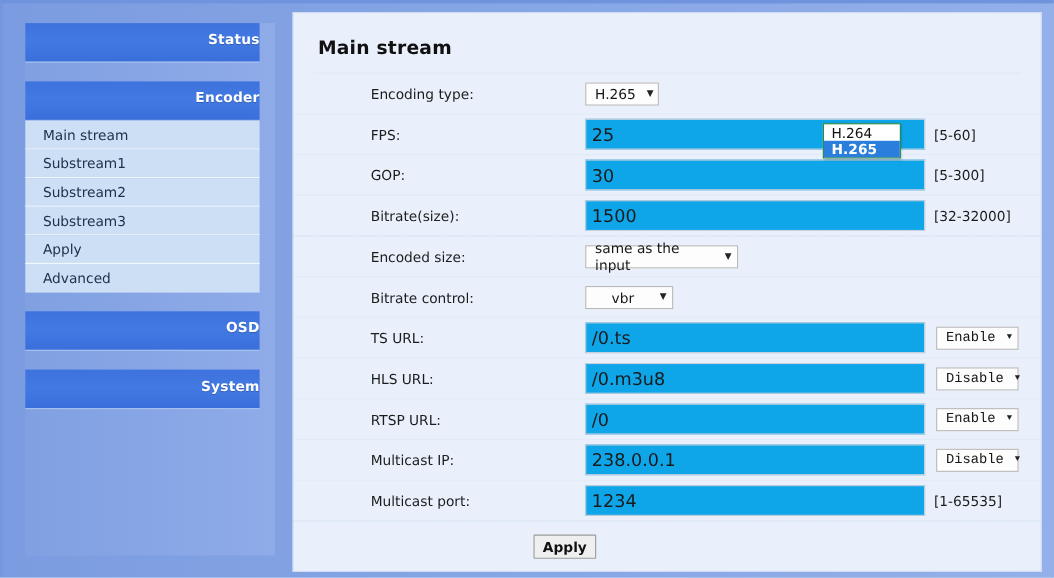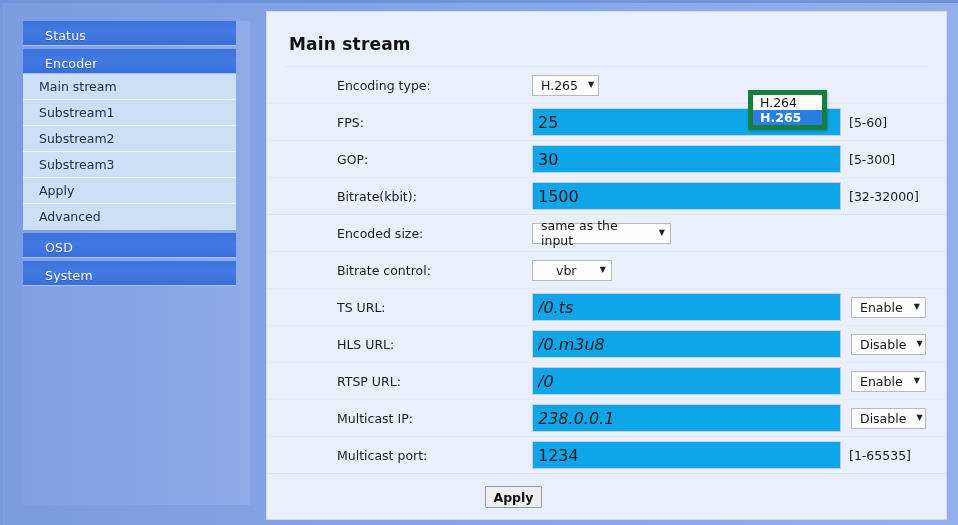--- a/index.html
+++ b/index.html
@@ -30,33 +30,34 @@
     position: absolute;
     left: 20px;
     top: 18px;
     width: 227px;
     height: 484px;
     box-sizing: border-box;
     background: linear-gradient(to right, #80a0e2 0%, #8fabe8 100%);
   }
   .nav-group { width: 213px; }
   .nav-head {
-    height: 25px;
+    height: 36px;
     line-height: 29px;
     padding-left: 22px;
     box-sizing: border-box;
     font-size: 12.5px;
-    font-weight: normal;
+    font-weight: bold;
     color: #ffffff;
     background: linear-gradient(to bottom, #3e72de 0%, #4279e2 45%, #3a6fdb 100%);
     border-bottom: 1px solid #a9c3ef;
     letter-spacing: .2px;
     text-shadow: 0 1px 0 rgba(0,0,0,.22);
-  }
-  .nav-head.spaced { margin-top: 3px; }
+    text-align: right;
+  }
+  .nav-head.spaced { margin-top: 17px; }
   .nav-sub {
     height: 26px;
     line-height: 26px;
     padding-left: 16px;
     box-sizing: border-box;
     font-size: 12.5px;
     color: #20324a;
     background: #ccdff5;
     border-bottom: 1px solid #f2f7fd;
   }
@@ -115,21 +116,21 @@
     box-sizing: border-box;
     border: 1px solid #c6cfdb;
     background: #0ea5e9;
     font-family: "DejaVu Sans", "Liberation Sans", sans-serif;
     font-size: 16px;
     color: #1a1a1a;
     padding: 0 5px;
     outline: none;
   }
   .txt.wide { width: 309px; }
-  .txt.narrow { width: 309px; font-style: italic; }
+  .txt.narrow { width: 309px; }
   .hint {
     font-size: 12.5px;
     color: #1c1c1c;
     margin-left: 8px;
     white-space: nowrap;
   }
   .sel {
     position: relative;
     display: inline-flex;
     align-items: center;
@@ -145,29 +146,29 @@
   }
   .sel .caret {
     font-size: 8px;
     margin-left: 10px;
     color: #222;
     line-height: 1;
   }
   .sel.enc { width: 67px; }
   .sel.size { width: 139px; }
   .sel.rc { width: 80px; padding-left: 23px; }
-  .sel.tog { width: 75px; margin-left: 10px; }
+  .sel.tog { width: 75px; margin-left: 10px; font-family: Liberation Mono, monospace; }
 
   
   .dd-open {
     position: absolute;
     left: 481px;
-    top: 78px;
+    top: 100px;
     width: 69px;
-    border: 5px solid #15803d;
+    border: 1px solid #15803d;
     background: #ffffff;
     z-index: 40;
     box-shadow: 1px 1px 2px rgba(0,0,0,.22);
   }
   .dd-open .opt {
     height: 15px;
     line-height: 15px;
     font-size: 12.5px;
     padding: 0 4px 0 7px;
     color: #111;
@@ -256,21 +257,21 @@
 
       <div class="row">
         <div class="lbl">GOP:</div>
         <div class="fieldzone">
           <input class="txt wide" type="text" value="30" style="">
           <span class="hint">[5-300]</span>
         </div>
       </div>
 
       <div class="row dotted">
-        <div class="lbl">Bitrate(kbit):</div>
+        <div class="lbl">Bitrate(size):</div>
         <div class="fieldzone">
           <input class="txt wide" type="text" value="1500" style="">
           <span class="hint">[32-32000]</span>
         </div>
       </div>
 
       <div class="row">
         <div class="lbl">Encoded size:</div>
         <div class="fieldzone">
           <div class="sel size">

